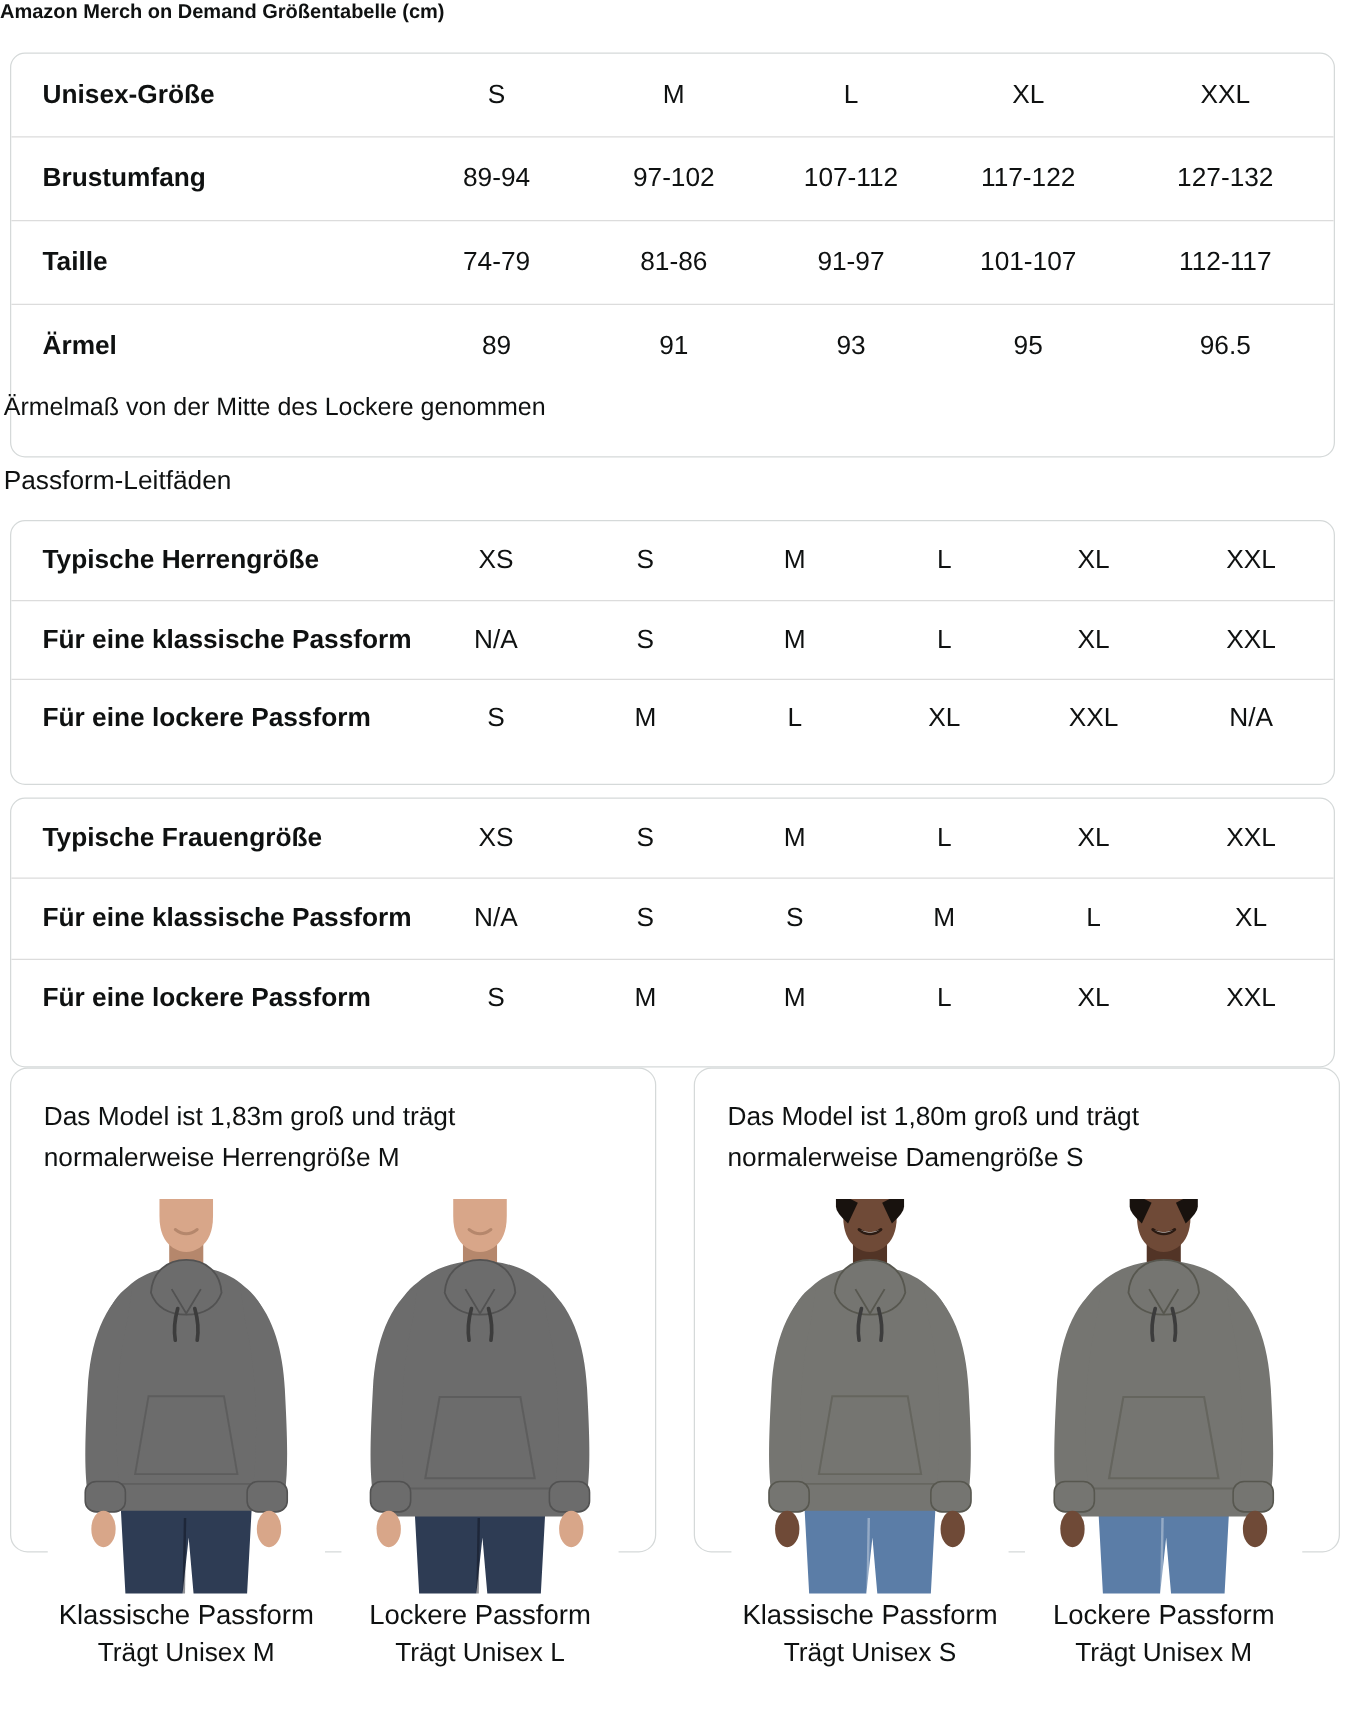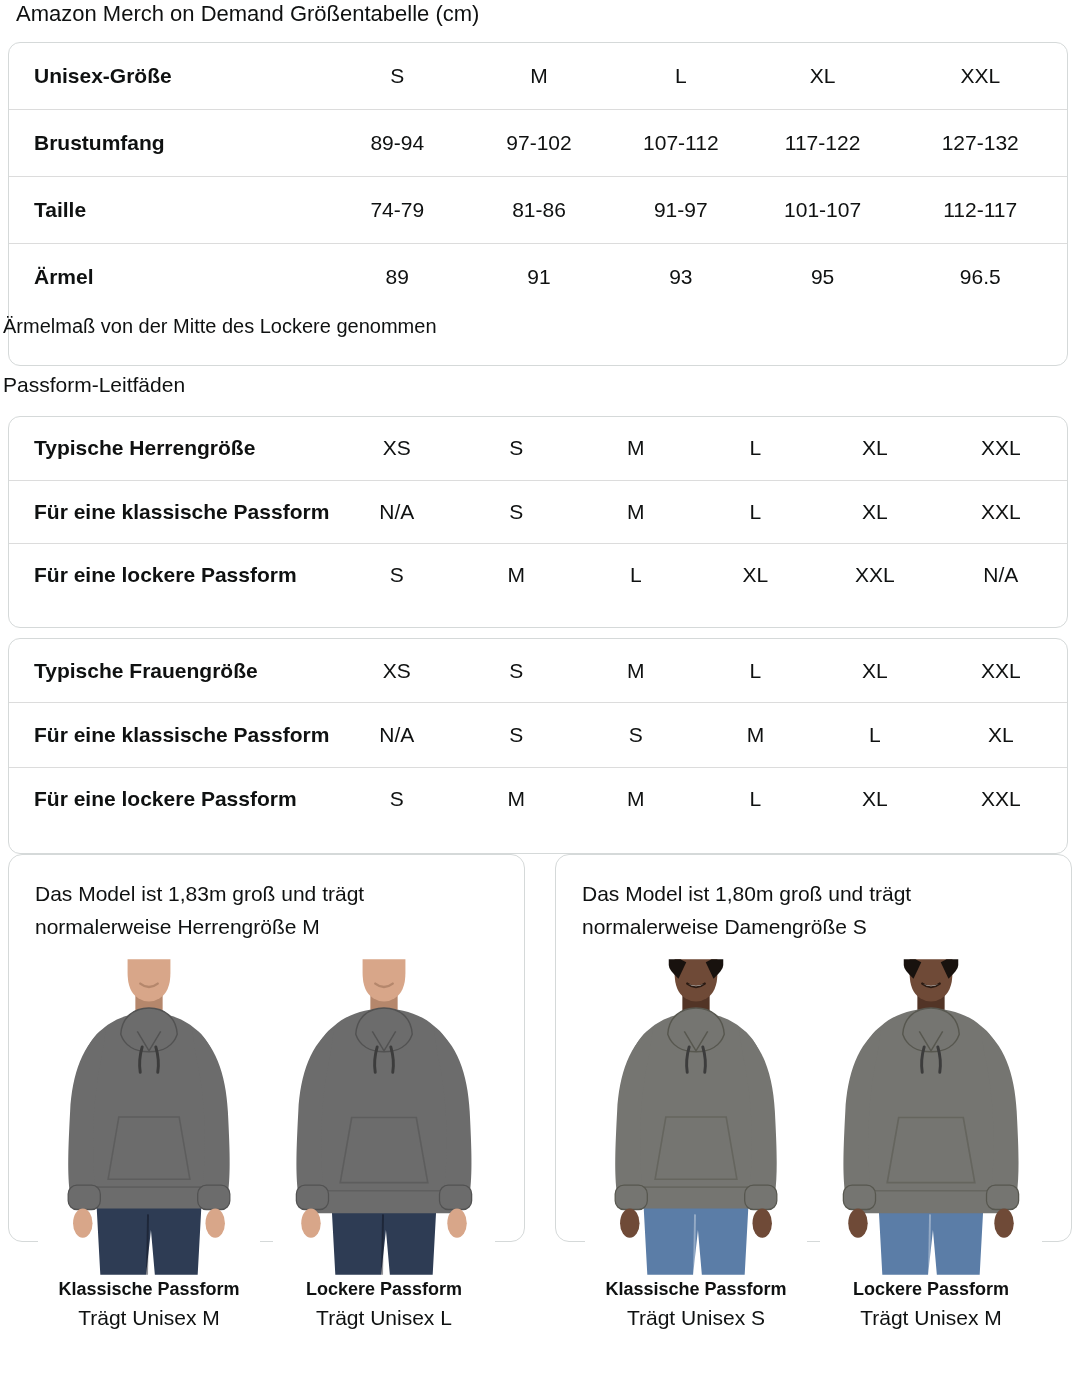--- a/index.html
+++ b/index.html
@@ -1,18 +1,18 @@
 <!DOCTYPE html>
 <html><head>
 <meta charset="utf-8">
 <style>
   html,body{margin:0;padding:0;background:#fff;}
   body{width:1080px;height:1388px;position:relative;overflow:hidden;
        font-family:"Liberation Sans",sans-serif;color:#0F1111;}
-  .page-title{position:absolute;left:16px;top:1px;font-size:22px;font-weight:400;}
+  .page-title{position:absolute;left:0;top:1px;font-size:16px;font-weight:700;}
 
   .tbl{position:absolute;left:8px;width:1060px;border:1px solid #D5D9D9;border-radius:12px;
        background:#fff;box-sizing:border-box;overflow:hidden;}
   .trow{display:grid;align-items:center;border-top:1px solid #DCDCDC;}
   .trow:first-child{border-top:none;}
   .tbl5 .trow{grid-template-columns:30% 13.4% 13.4% 13.4% 13.4% auto;}
   .tbl6 .trow{grid-template-columns:31% 11.3% 11.3% 11.3% 11.3% 11.3% auto;}
   .cell{font-size:21px;text-align:center;white-space:nowrap;}
   .cell.label{text-align:left;padding-left:25px;font-weight:700;}
   .t1{top:42px;height:324px;} .t1 .trow{height:66px;}
@@ -22,21 +22,21 @@
   .note{position:absolute;left:3px;top:315px;font-size:20px;}
   .section-title{position:absolute;left:3px;top:373px;font-size:21px;}
 
   .cards{position:absolute;left:8px;top:854px;width:1064px;display:flex;gap:30px;}
   .model-card{width:517px;height:388px;border:1px solid #D5D9D9;border-radius:14px;
               box-sizing:border-box;padding:22px 26px;background:#fff;}
   .card-desc{font-size:21px;line-height:33px;width:430px;}
   .figures{display:flex;gap:10px;margin-top:15px;justify-content:center;}
   .figures figure{margin:0;width:225px;text-align:center;}
   .model-figure{width:222px;height:318px;display:block;margin:0 auto;}
-  .fit-label{font-size:18px;font-weight:700;margin-top:3px;}
+  .fit-label{font-size:22px;font-weight:400;margin-top:3px;}
   .size-label{font-size:21px;margin-top:6px;}
 
   
   .model-figure .hair{display:none;}
   .model-figure.female .hair{display:inline;}
   .model-figure .tfb{transform-box:view-box;}
   .model-figure.loose .torso-g{transform:scale(1.07,1.045);transform-origin:114px 150px;}
   .model-figure.loose .sleeve-l,.model-figure.loose .cuff-l,.model-figure.loose .hand-l{transform:translateX(-7px);}
   .model-figure.loose .sleeve-r,.model-figure.loose .cuff-r,.model-figure.loose .hand-r{transform:translateX(7px);}
 </style>

